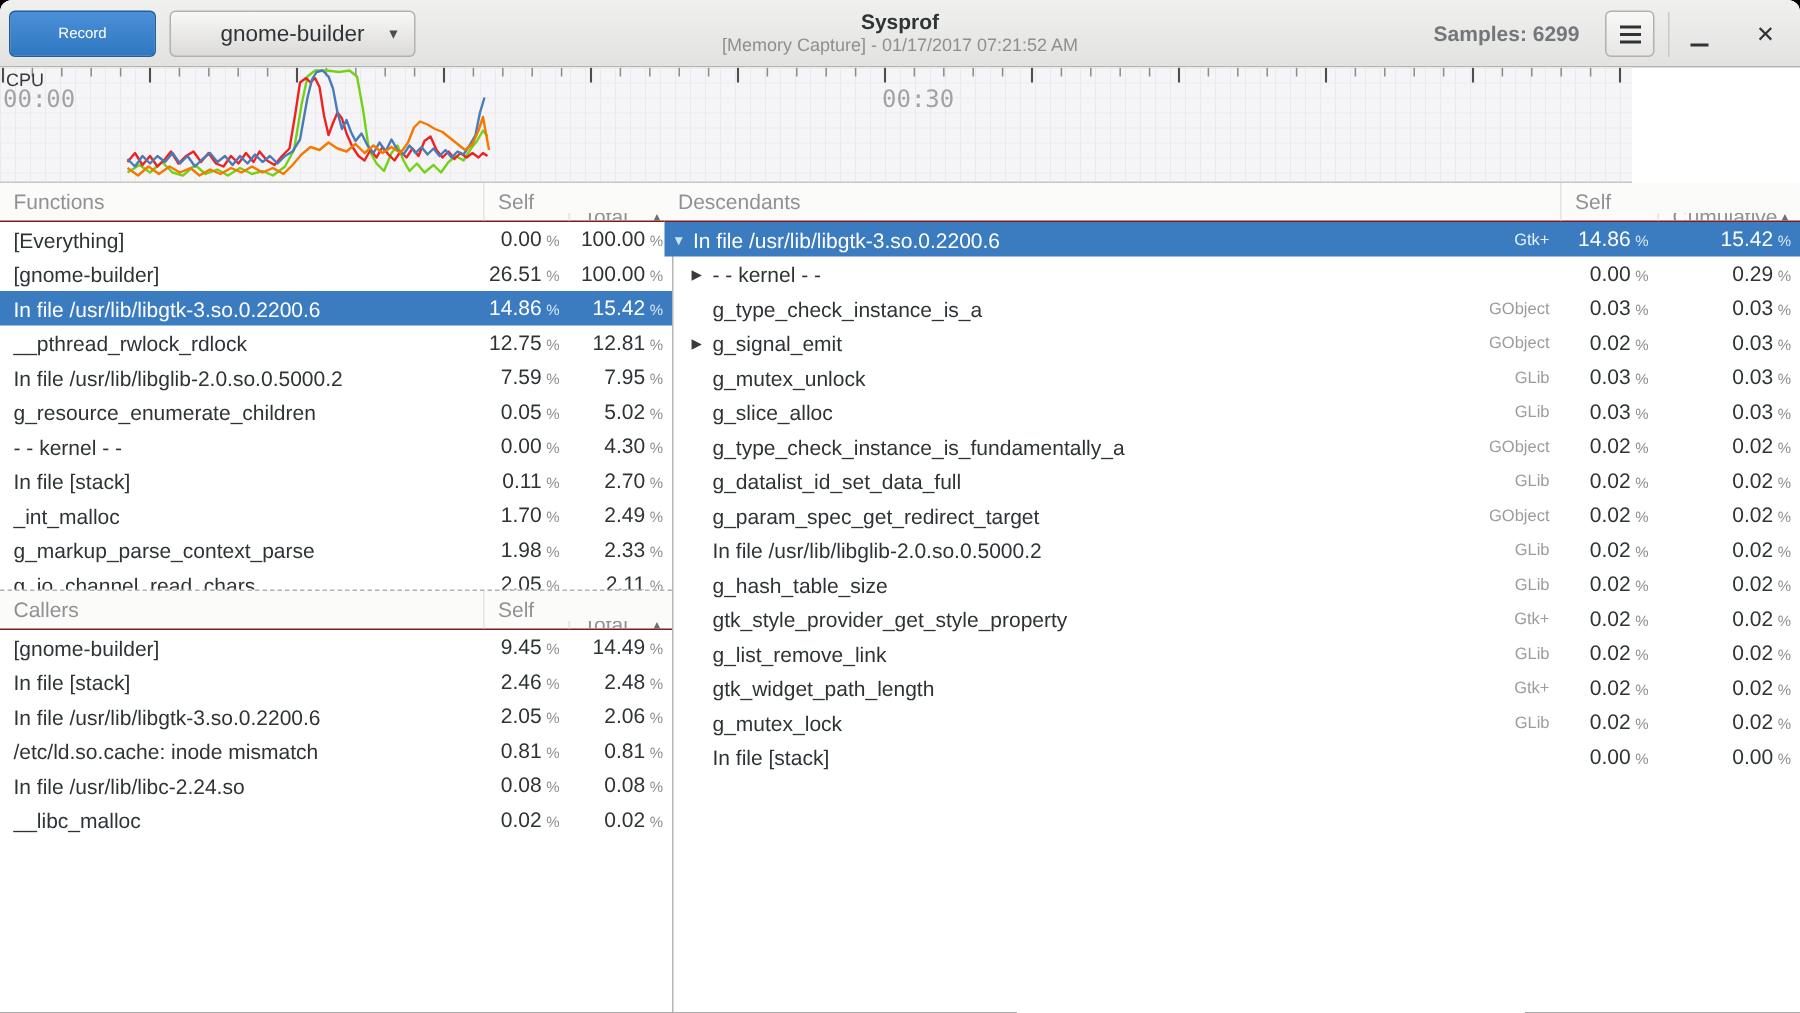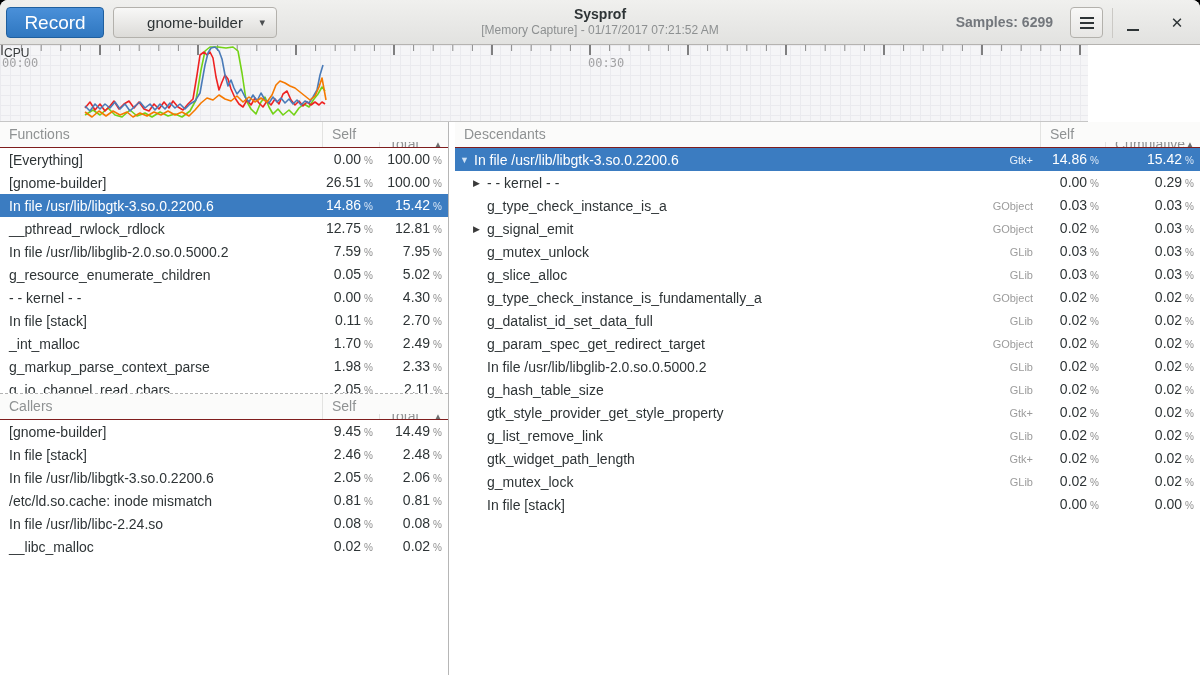--- a/index.html
+++ b/index.html
@@ -6,21 +6,21 @@
   body { margin:0; background:#000; font-family:"Liberation Sans", sans-serif; }
   .window { position:relative; width:1200px; height:675px; background:#fff;
             border-radius:8px 8px 0 0; overflow:hidden; }
 
   
   .headerbar { position:absolute; top:0; left:0; right:0; height:45px;
                background:linear-gradient(#f0f0ee,#e2e2e0);
                border-bottom:1px solid #b5b3b0; }
   .record-btn { position:absolute; left:6px; top:7px; width:98px; height:31px;
                 background:linear-gradient(var(--rec-top,#4a90d9),var(--rec-bot,#2f77c0));
-                border:1px solid #1f5f9e; border-radius:4px; color:#fff; font-size:19px;
+                border:1px solid #1f5f9e; border-radius:4px; color:#fff; font-size:10px;
                 font-family:inherit; cursor:pointer; }
   .proc-btn { position:absolute; left:113px; top:7px; width:164px; height:31px;
               background:linear-gradient(#f8f8f7,#dcdbd8); border:1px solid #b3b1ac;
               border-radius:4px; color:#2e3436; font-size:15px; font-family:inherit;
               display:flex; align-items:center; justify-content:center; cursor:pointer; }
   .proc-btn .caret { position:absolute; right:11px; top:8px; font-size:11px; color:#4a4d4f; }
   .titles { position:absolute; left:300px; right:300px; top:5px; text-align:center; }
   .title { font-size:14px; font-weight:bold; color:#2e3436; line-height:18px; }
   .subtitle { font-size:12px; color:#8d9091; line-height:15px; }
   .samples { position:absolute; right:147px; top:0; height:45px; line-height:45px;
@@ -40,28 +40,28 @@
 
   
   .cpu-graph { position:absolute; top:45px; left:0; width:1088px; height:77px;
                background-color:#f5f5f7;
                background-image:linear-gradient(#eaeaee 1px, transparent 1px),
                                 linear-gradient(90deg,#eaeaee 1px, transparent 1px);
                background-size:10px 10px;
                border-bottom:1px solid #c6c6c6; overflow:hidden; cursor:crosshair; }
   .cpu-graph svg { position:absolute; top:0; left:0; }
   .cpu-label { position:absolute; top:1px; left:4px; font-size:12px; color:#36393a; }
-  .tlabel { position:absolute; top:11px; font-size:12px; color:#a2a2a4;
+  .tlabel { position:absolute; top:11px; font-size:16px; color:#a2a2a4;
             font-family:"DejaVu Sans Mono", monospace; white-space:nowrap; }
 
   
   .main { position:absolute; top:122px; left:0; right:0; bottom:0; background:#fff; }
   .panel-left { position:absolute; left:0; top:0; width:449px; height:100%;
                 border-right:1px solid #b6b6b6; }
-  .panel-right { position:absolute; left:455px; right:0; top:0; height:100%; }
+  .panel-right { position:absolute; left:443px; right:0; top:0; height:100%; }
 
   .cols-left  { display:grid; grid-template-columns:1fr 57px 69px; }
   .cols-right { display:grid; grid-template-columns:1fr 65px 95px; }
 
   .thead { height:26px; line-height:25px; background:#fbfbfa;
            border-bottom:1px solid #7f1d1d; color:#8f9293; font-size:14px; }
   .th { padding-left:9px; border-left:1px solid #e3e3e1; overflow:hidden; white-space:nowrap; cursor:pointer; }
   .th.first { border-left:none; }
   .th.sortable { display:flex; justify-content:space-between; align-items:center; padding-right:6px;margin-top:20px; }
   .sort-arrow { font-size:8px; color:#6e6e6e; }

